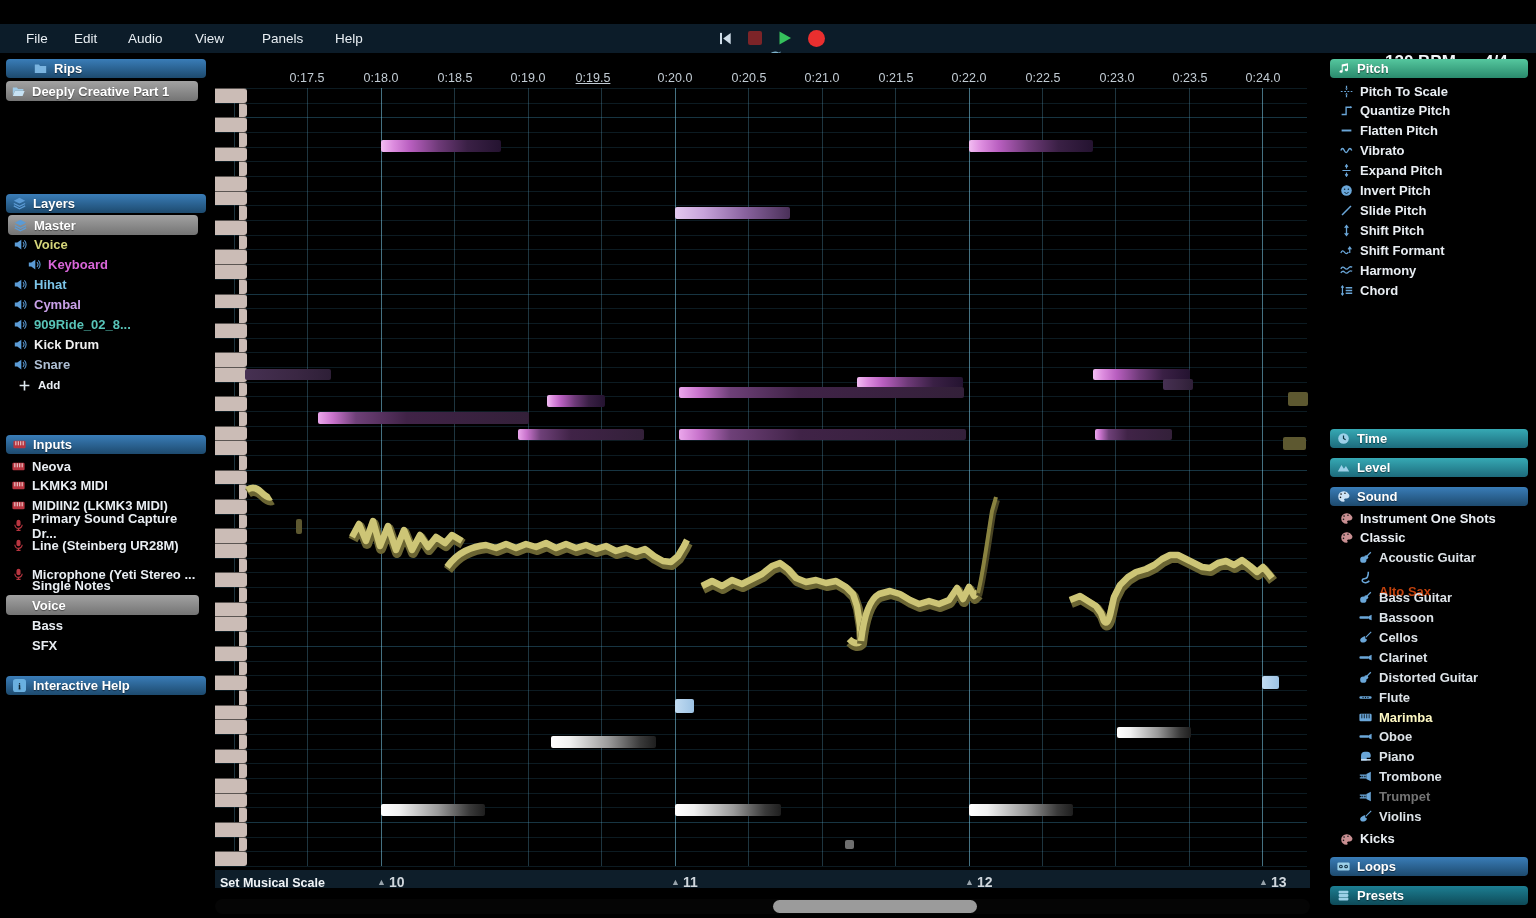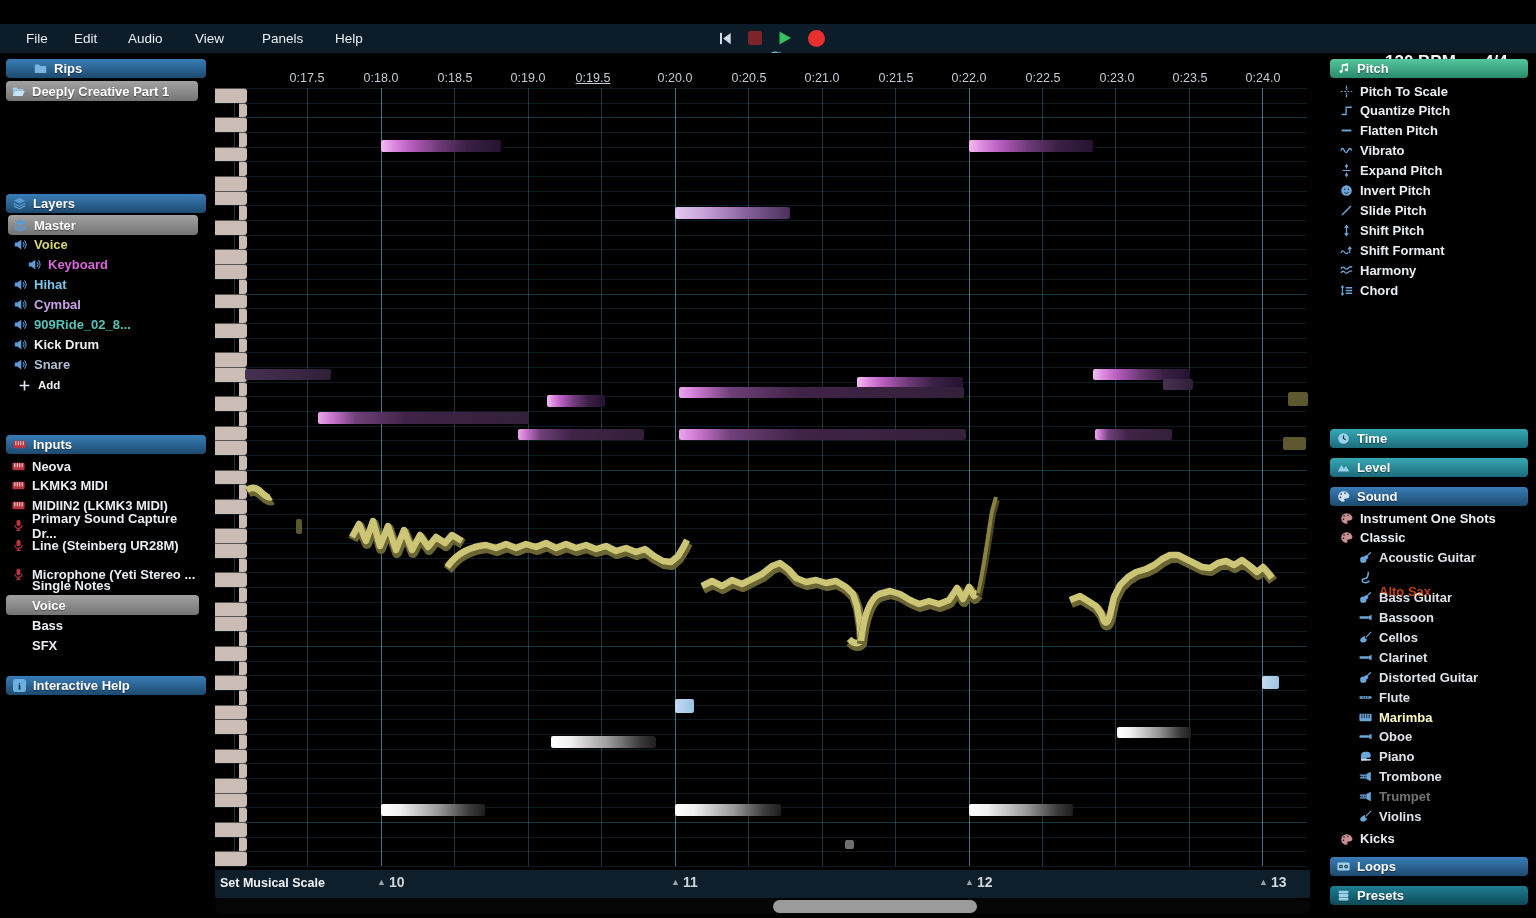--- a/index.html
+++ b/index.html
@@ -38,21 +38,21 @@
   .n-bright{background:linear-gradient(90deg,#f2bdf2,#dd8ddf 10%,#b95fc0 24%,#6e3a78 48%,#3a2045 72%,#241330 100%);}
   .n-head{background:linear-gradient(90deg,#eba7ec,#c873cc 7%,#6e4078 18%,#402347 42%,#332039 100%);}
   .n-dark{background:linear-gradient(90deg,#463052,#3a2743 60%,#2e1f37);}
   .n-lav{background:linear-gradient(90deg,#e3c8ef,#c7a3da 25%,#8a64a0 60%,#4a3058);}
   .n-white{background:linear-gradient(90deg,#ffffff,#f0f0f0 18%,#9a9a9a 55%,#3a3a3a 85%,#1e1e1e);}
   .n-blue{background:linear-gradient(90deg,#c2dcf2,#9dc3e4);}
   .n-olive{background:#5d5830;}
   .n-gray{background:#6f6f6f;}
   #curves{position:absolute;left:0;top:0;width:1536px;height:918px;pointer-events:none;}
   
-  .bottom-bar{position:absolute;left:215px;top:870px;width:1095px;height:28px;background:#0e1e2a;}
+  .bottom-bar{position:absolute;left:215px;top:870px;width:1095px;height:18px;background:#0e1e2a;}
   .scale-label{position:absolute;left:5px;top:6px;color:#f0f4f7;font-size:12.5px;font-weight:600;}
   .bar-marker{position:absolute;top:6px;display:flex;align-items:flex-start;gap:3px;}
   .bar-marker .tri{color:#98a3ab;font-size:9px;line-height:12px;}
   .bar-marker .num{color:#cfd6dc;font-size:14px;font-weight:700;line-height:13px;}
   .scroll-track{position:absolute;left:215px;top:899px;width:1095px;height:15px;background:#050505;border-radius:8px;}
   .scroll-thumb{position:absolute;left:558px;top:1px;width:204px;height:13px;background:#9b9b9b;border-radius:7px;}
 </style>
 </head>
 <body>
 

